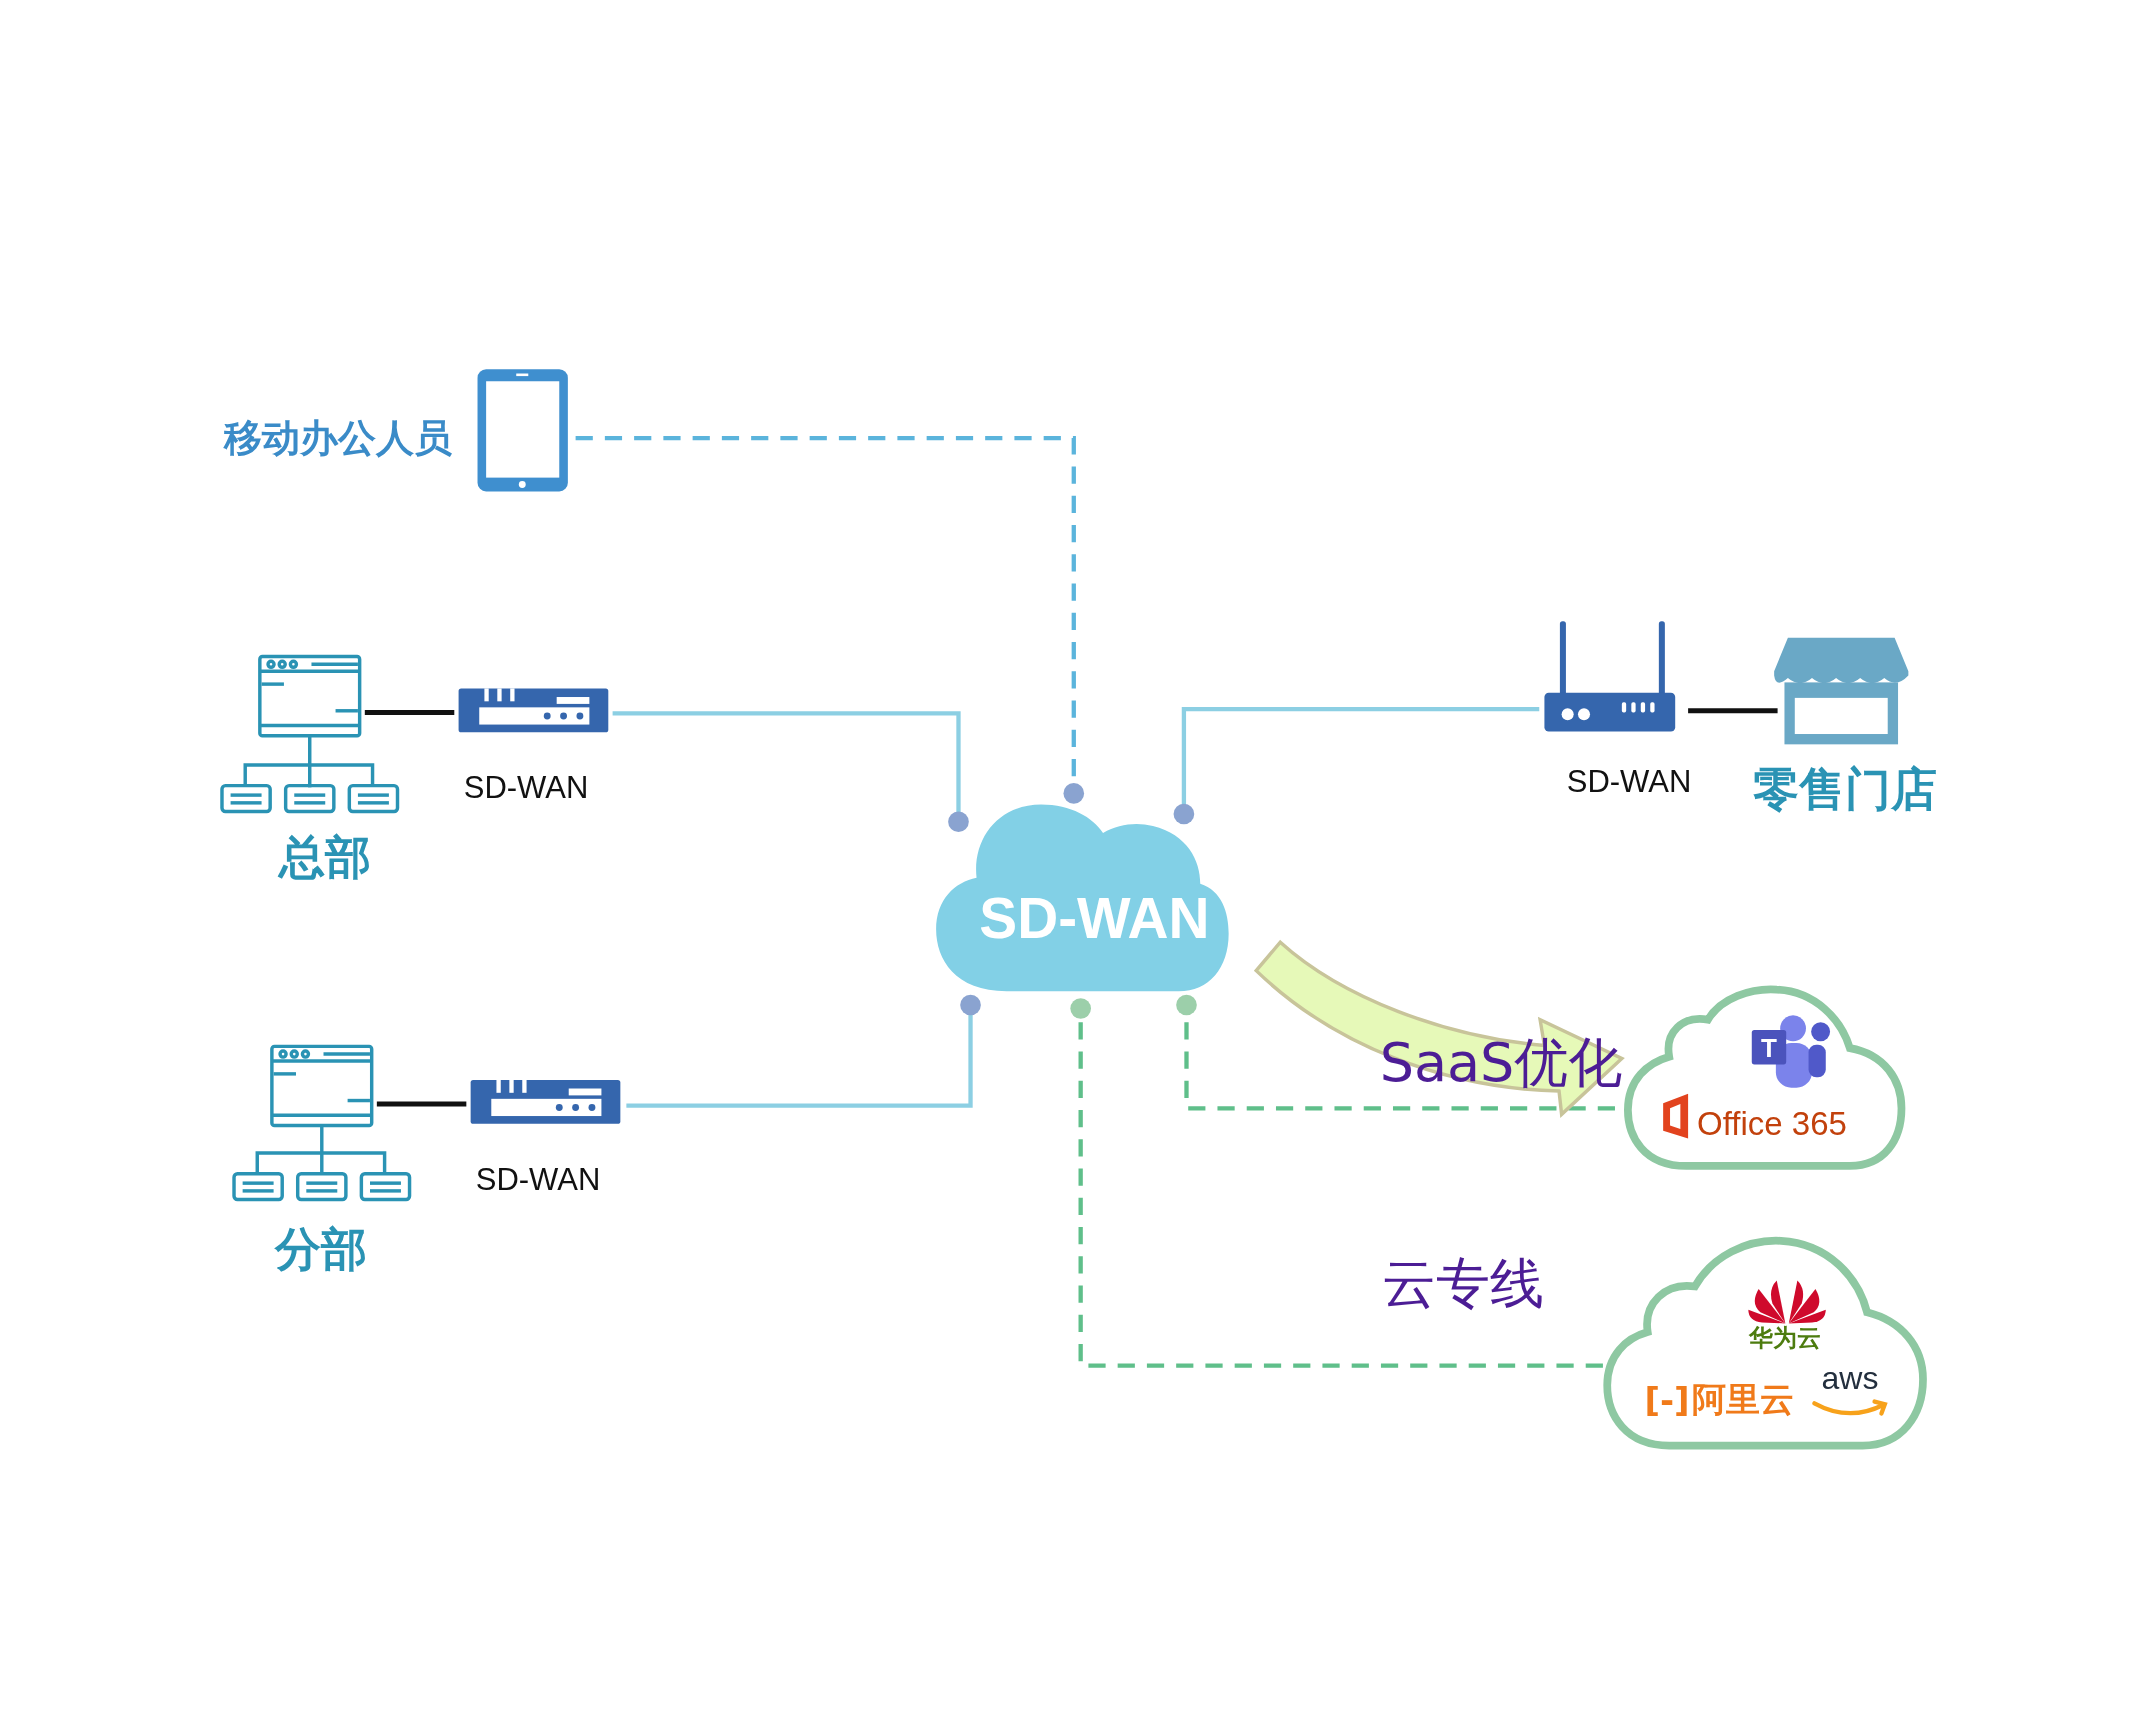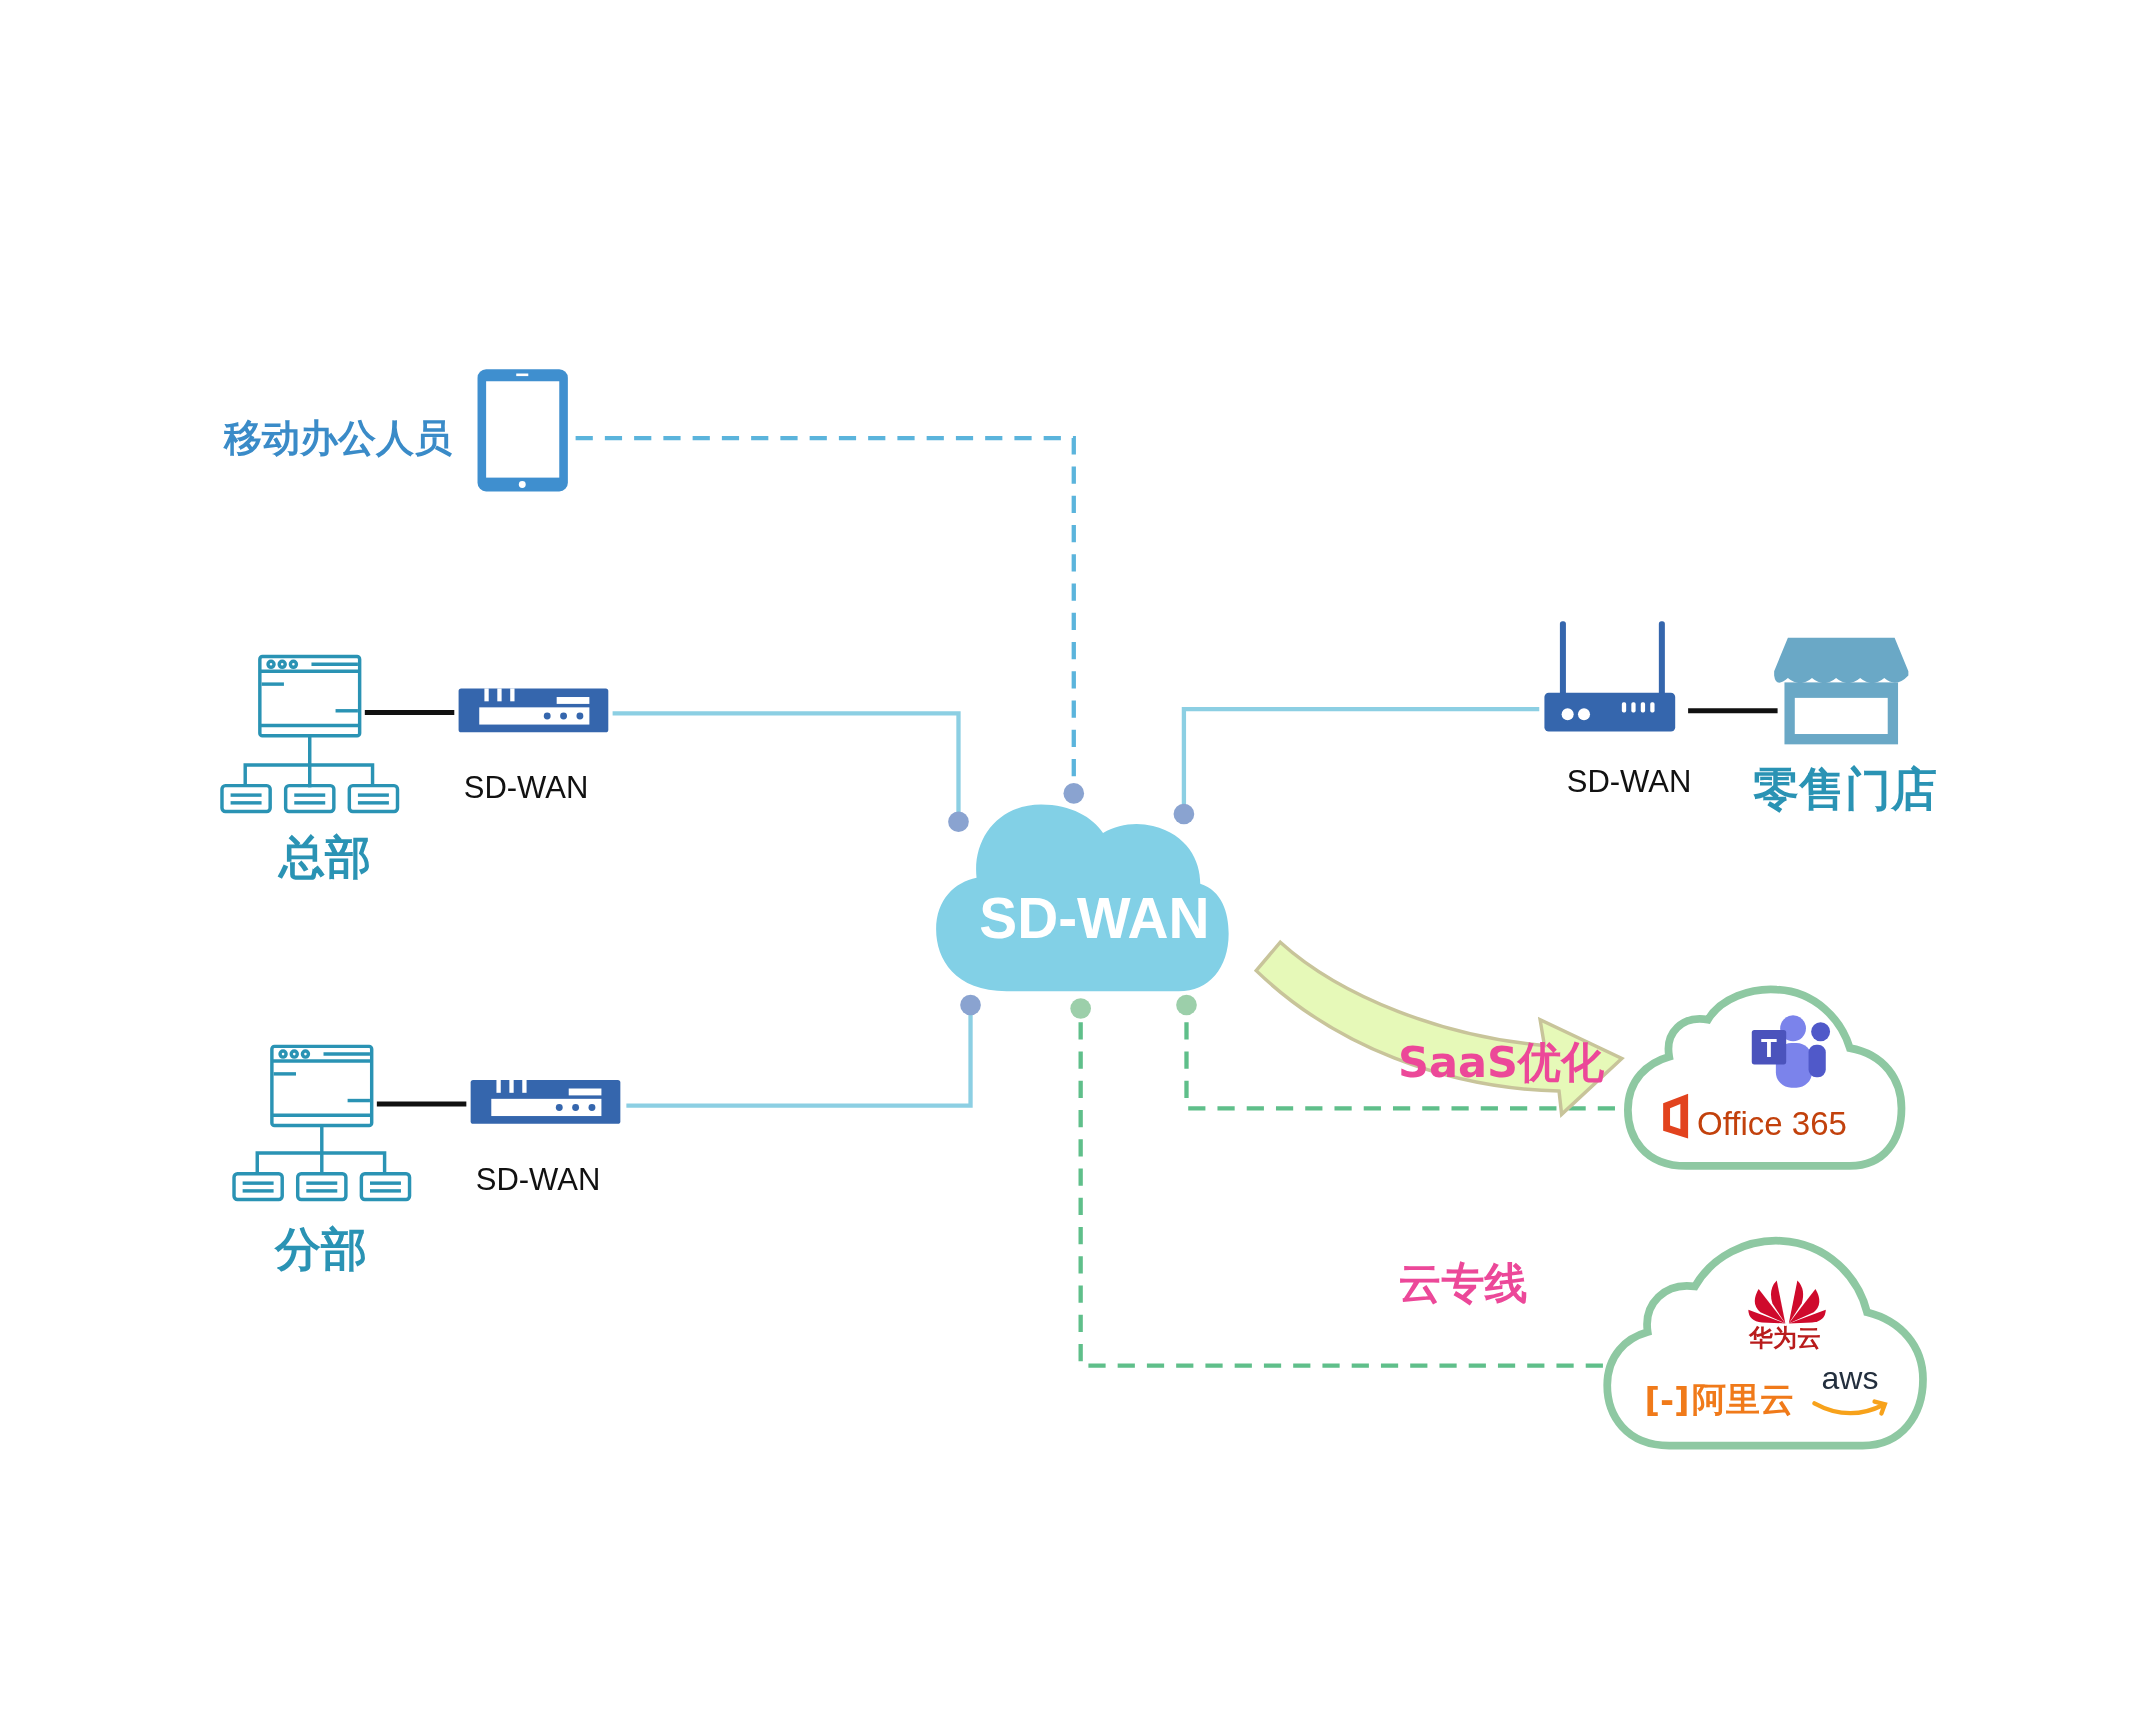--- a/index.html
+++ b/index.html
@@ -2,23 +2,23 @@
 <html style="font-size:13.8px"><head>
 <meta charset="utf-8">
 <style>
   html, body { margin:0; padding:0; background:#ffffff; }
   body { width:2151px; height:1721px; position:relative; overflow:hidden; font-family:"DejaVu Sans","Liberation Sans",sans-serif; }
   #canvas { position:absolute; left:0; top:0; width:2151px; height:1721px; }
   .lbl { position:absolute; transform:translate(-50%,-50%); white-space:nowrap;text-align:center; }
   .lbl-cn-blue { color:#3a8bc8; font-size:38px; font-weight:bold; }
   .lbl-cn-teal { color:#2a93b4; font-size:46px; font-weight:bold; }
   .lbl-sdwan { color:#111; font-size:31px; font-family:"Liberation Sans","DejaVu Sans",sans-serif; }
-  .lbl-green { color:#ec4899; font-size:43px; font-weight:bold; }
+  .lbl-green { color:#4c1d95; font-size:54px; font-weight:normal; }
   .lbl-o365 { color:#c2410c; font-size:33px; font-family:"Liberation Sans","DejaVu Sans",sans-serif; }
-  .lbl-hw { color:#b91c1c; font-size:24px; font-weight:bold; }
+  .lbl-hw { color:#4d7c0f; font-size:24px; font-weight:bold; }
   .lbl-ali { color:#f07a1a; font-size:34px; font-weight:bold; }
   .lbl-aws { color:#232f3e; font-size:32px; font-family:"Liberation Sans","DejaVu Sans",sans-serif; }
 </style>
 </head>
 <body>
 
 <svg id="canvas" width="2151" height="1721" viewBox="0 0 2500 2000" xmlns="http://www.w3.org/2000/svg">
 
   <g>
     <polyline points="669,509 1248,509 1248,912" fill="none" stroke="#5bb4dc" stroke-width="5" stroke-dasharray="20,14"></polyline>

